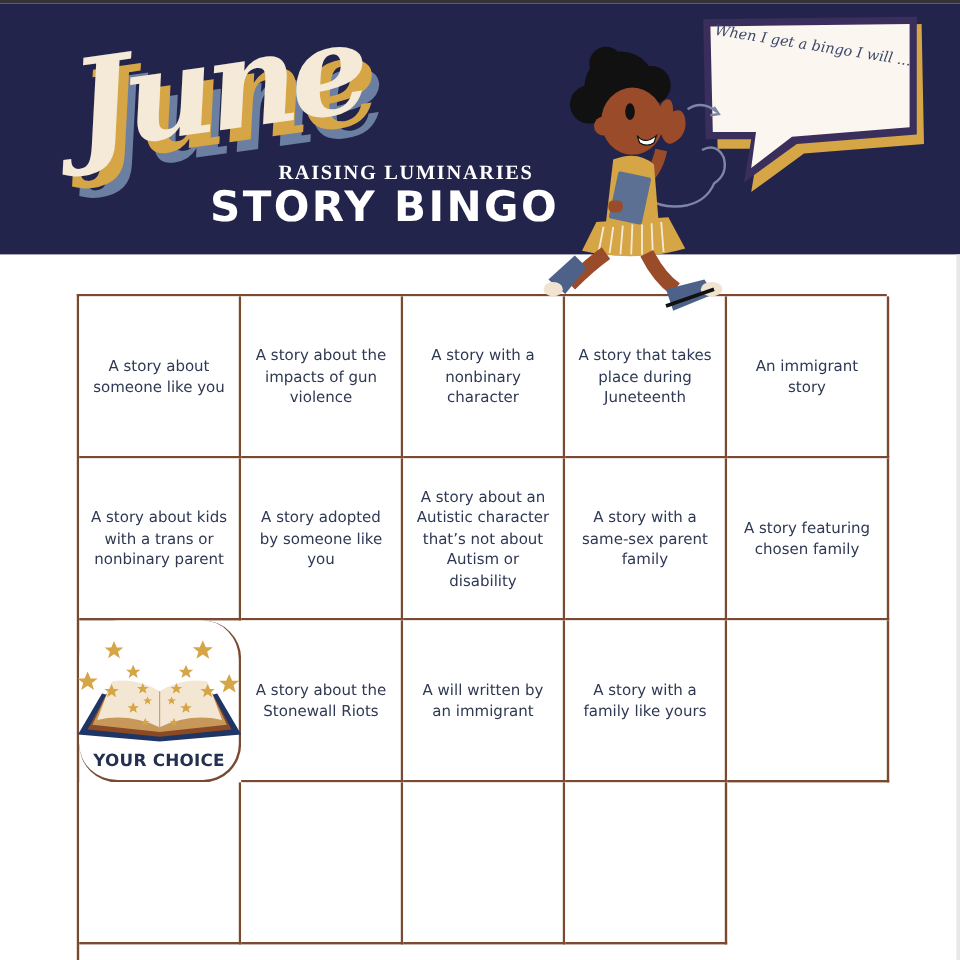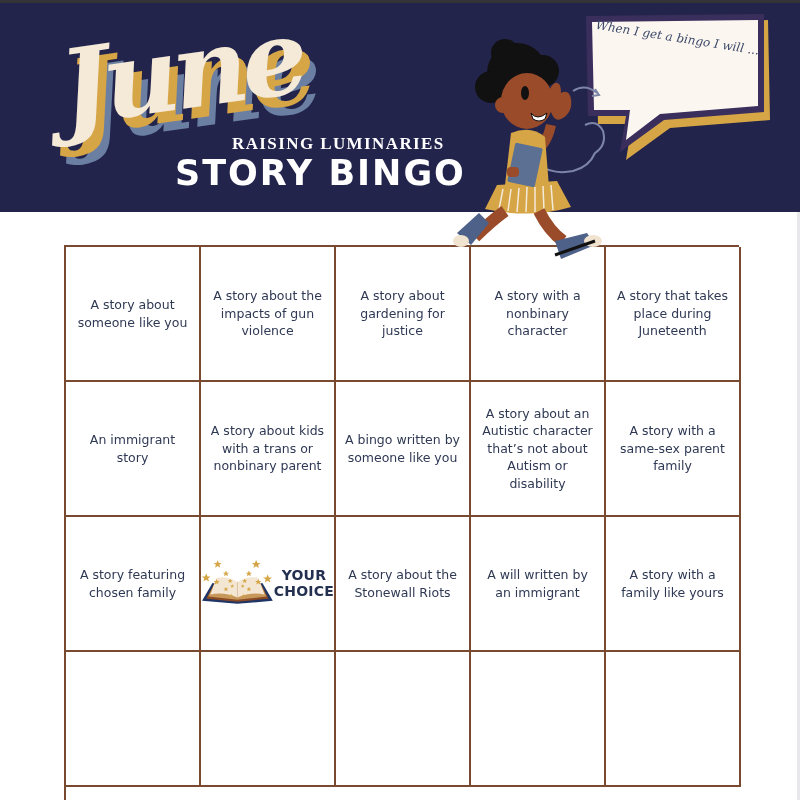--- a/index.html
+++ b/index.html
@@ -31,21 +31,21 @@
     
     .character { position: absolute; left: 445px; top: 35px; width: 170px; height: 240px; z-index: 5; }
 
     
     .grid { position: absolute; left: 64px; top: 245px; width: 675px; display: grid;
             grid-template-columns: repeat(5, 135px); grid-template-rows: repeat(5, 135px);
             border-left: 2px solid #7a4a30; border-top: 2px solid #7a4a30; }
     .cell { border-right: 2px solid #7a4a30; border-bottom: 2px solid #7a4a30; display: flex; align-items: center;
             justify-content: center; text-align: center; padding: 6px 8px; background: #ffffff; }
     .cell-text { font-family: "DejaVu Sans", sans-serif; font-size: 12.5px; line-height: 17.5px; color: #2f3954; }
-    .free { justify-content: flex-end; padding: 4px 0 8px 0; }
+    .free { flex-direction: column; justify-content: flex-end; padding: 4px 0 8px 0; border-radius: 32px; }
     .free svg { display: block; }
     .free-label { font-family: "DejaVu Sans", sans-serif; font-weight: bold; font-size: 14px; color: #24304f; margin-top: 2px; letter-spacing: 0.2px; }
     .right-edge { position: absolute; left: 797px; top: 212px; width: 3px; height: 588px; background: #e8e8ea; }
   </style>
 </head>
 <body>
 
 <div class="topstrip"></div>
 
 <div class="header">
@@ -115,37 +115,34 @@
 
 <div class="grid">
 
   <div class="cell">
       <span class="cell-text">A story about someone like you</span>
     </div>
   <div class="cell">
       <span class="cell-text">A story about the impacts of gun violence</span>
     </div>
   <div class="cell">
-      <span class="cell-text">A story about gardening for justice</span>
-    </div>
-  <div class="cell">
       <span class="cell-text">A story with a nonbinary character</span>
     </div>
   <div class="cell">
       <span class="cell-text">A story that takes place during Juneteenth</span>
     </div>
 
   <div class="cell">
       <span class="cell-text">An immigrant story</span>
     </div>
   <div class="cell">
       <span class="cell-text">A story about kids with a trans or nonbinary parent</span>
     </div>
   <div class="cell">
-      <span class="cell-text">A bingo written by someone like you</span>
+      <span class="cell-text">A story adopted by someone like you</span>
     </div>
   <div class="cell">
       <span class="cell-text">A story about an Autistic character that’s not about Autism or disability</span>
     </div>
 
   <div class="cell">
       <span class="cell-text">A story with a same-sex parent family</span>
     </div>
   <div class="cell">
       <span class="cell-text">A story featuring chosen family</span>

